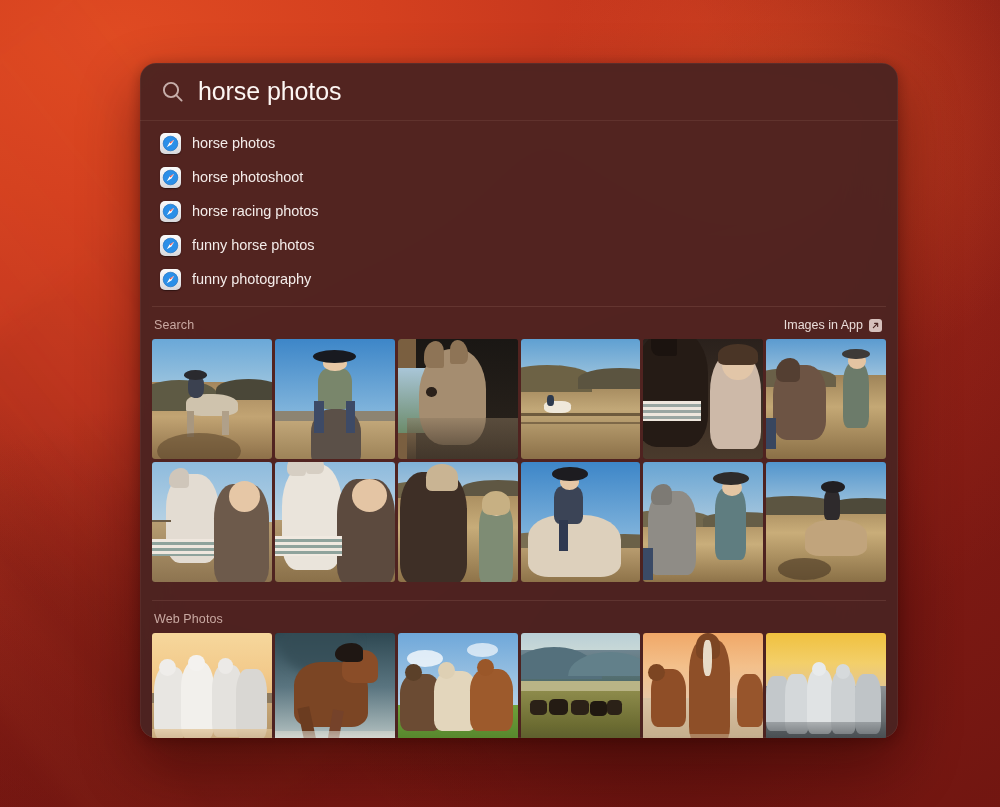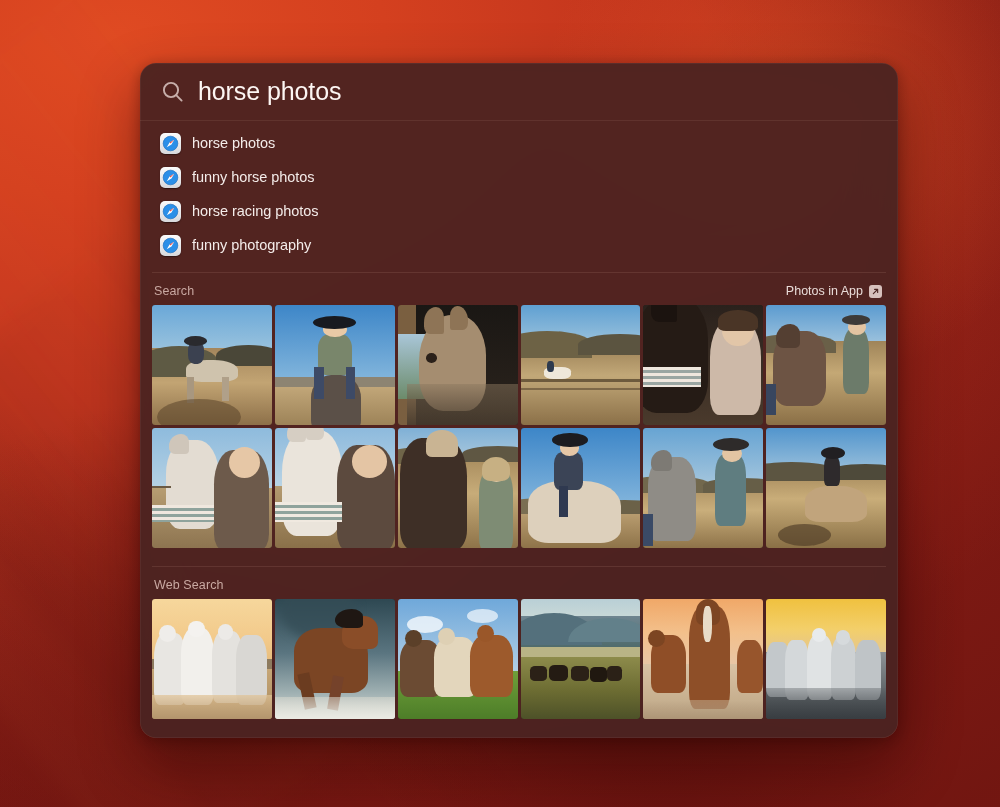--- a/index.html
+++ b/index.html
@@ -203,20 +203,43 @@
         <svg width="17" height="17" viewBox="0 0 20 20">
           <circle cx="10" cy="10" r="8.6" fill="#2b8fe8"></circle>
           <circle cx="10" cy="10" r="8.6" fill="none" stroke="#1d6fbe" stroke-width="0.8"></circle>
           <polygon points="14.4,5.6 8.9,8.9 5.6,14.4 11.1,11.1" fill="#ffffff"></polygon>
           <polygon points="14.4,5.6 8.9,8.9 10,10" fill="#f24a3d"></polygon>
         </svg>
       </span>
       <span class="suggest-label">horse photos</span>
     </div>
 
+    <div class="suggest-row">
+      <span class="safari-ico">
+        <svg width="17" height="17" viewBox="0 0 20 20">
+          <circle cx="10" cy="10" r="8.6" fill="#2b8fe8"></circle>
+          <circle cx="10" cy="10" r="8.6" fill="none" stroke="#1d6fbe" stroke-width="0.8"></circle>
+          <polygon points="14.4,5.6 8.9,8.9 5.6,14.4 11.1,11.1" fill="#ffffff"></polygon>
+          <polygon points="14.4,5.6 8.9,8.9 10,10" fill="#f24a3d"></polygon>
+        </svg>
+      </span>
+      <span class="suggest-label">horse photoshoot</span>
+    </div>
+
+    <div class="suggest-row">
+      <span class="safari-ico">
+        <svg width="17" height="17" viewBox="0 0 20 20">
+          <circle cx="10" cy="10" r="8.6" fill="#2b8fe8"></circle>
+          <circle cx="10" cy="10" r="8.6" fill="none" stroke="#1d6fbe" stroke-width="0.8"></circle>
+          <polygon points="14.4,5.6 8.9,8.9 5.6,14.4 11.1,11.1" fill="#ffffff"></polygon>
+          <polygon points="14.4,5.6 8.9,8.9 10,10" fill="#f24a3d"></polygon>
+        </svg>
+      </span>
+      <span class="suggest-label">horse racing photos</span>
+    </div>
 
     <div class="suggest-row">
       <span class="safari-ico">
         <svg width="17" height="17" viewBox="0 0 20 20">
           <circle cx="10" cy="10" r="8.6" fill="#2b8fe8"></circle>
           <circle cx="10" cy="10" r="8.6" fill="none" stroke="#1d6fbe" stroke-width="0.8"></circle>
           <polygon points="14.4,5.6 8.9,8.9 5.6,14.4 11.1,11.1" fill="#ffffff"></polygon>
           <polygon points="14.4,5.6 8.9,8.9 10,10" fill="#f24a3d"></polygon>
         </svg>
       </span>
@@ -225,42 +248,30 @@
 
     <div class="suggest-row">
       <span class="safari-ico">
         <svg width="17" height="17" viewBox="0 0 20 20">
           <circle cx="10" cy="10" r="8.6" fill="#2b8fe8"></circle>
           <circle cx="10" cy="10" r="8.6" fill="none" stroke="#1d6fbe" stroke-width="0.8"></circle>
           <polygon points="14.4,5.6 8.9,8.9 5.6,14.4 11.1,11.1" fill="#ffffff"></polygon>
           <polygon points="14.4,5.6 8.9,8.9 10,10" fill="#f24a3d"></polygon>
         </svg>
       </span>
-      <span class="suggest-label">horse racing photos</span>
-    </div>
-
-    <div class="suggest-row">
-      <span class="safari-ico">
-        <svg width="17" height="17" viewBox="0 0 20 20">
-          <circle cx="10" cy="10" r="8.6" fill="#2b8fe8"></circle>
-          <circle cx="10" cy="10" r="8.6" fill="none" stroke="#1d6fbe" stroke-width="0.8"></circle>
-          <polygon points="14.4,5.6 8.9,8.9 5.6,14.4 11.1,11.1" fill="#ffffff"></polygon>
-          <polygon points="14.4,5.6 8.9,8.9 10,10" fill="#f24a3d"></polygon>
-        </svg>
-      </span>
       <span class="suggest-label">funny photography</span>
     </div>
   </div>
 
   <div class="sep"></div>
 
   <div class="sec-head">
     <span class="sec-title">Search</span>
     <span class="sec-action">
-      <span>Photos in App</span>
+      <span>Images in App</span>
       <span class="ext-badge">
         <svg width="9" height="9" viewBox="0 0 10 10">
           <path d="M2.6 7.4 L7.2 2.8" stroke="#4a2421" stroke-width="1.25" stroke-linecap="round"></path>
           <path d="M4.0 2.7 L7.4 2.7 L7.4 6.1" stroke="#4a2421" stroke-width="1.25" stroke-linecap="round" stroke-linejoin="round" fill="none"></path>
         </svg>
       </span>
     </span>
   </div>
 
   <div class="grid">
@@ -406,21 +417,21 @@
       <div class="blob" style="left:46%;top:16%;width:20%;height:10%;background:#211f22;border-radius:50%;"></div>
       <div class="blob" style="left:10%;bottom:2%;width:44%;height:18%;background:rgba(78,60,38,.65);"></div>
     </div>
   </div>
 
   <div class="sec-footer"></div>
 
   <div class="sep"></div>
 
   <div class="sec-head">
-    <span class="sec-title">Web Search</span>
+    <span class="sec-title">Web Photos</span>
   </div>
 
   <div class="grid">
 
     <div class="tile" title="white horses running through shallow water at sunset">
       <div class="sky" style="height:58%;background:linear-gradient(180deg,#f6d79c,#f2c98a 60%,#e4b878);"></div>
       <div class="ground" style="height:44%;background:linear-gradient(180deg,#c8a878,#a98a5e);"></div>
       <div class="lay" style="left:0;top:50%;height:8%;background:#8d7a5e;"></div>
       <div class="blob" style="left:2%;top:28%;width:26%;height:60%;background:#e8e6e2;border-radius:34% 34% 18% 18%;"></div>
       <div class="blob" style="left:24%;top:24%;width:28%;height:64%;background:#f2f0ec;border-radius:34% 34% 18% 18%;"></div>

